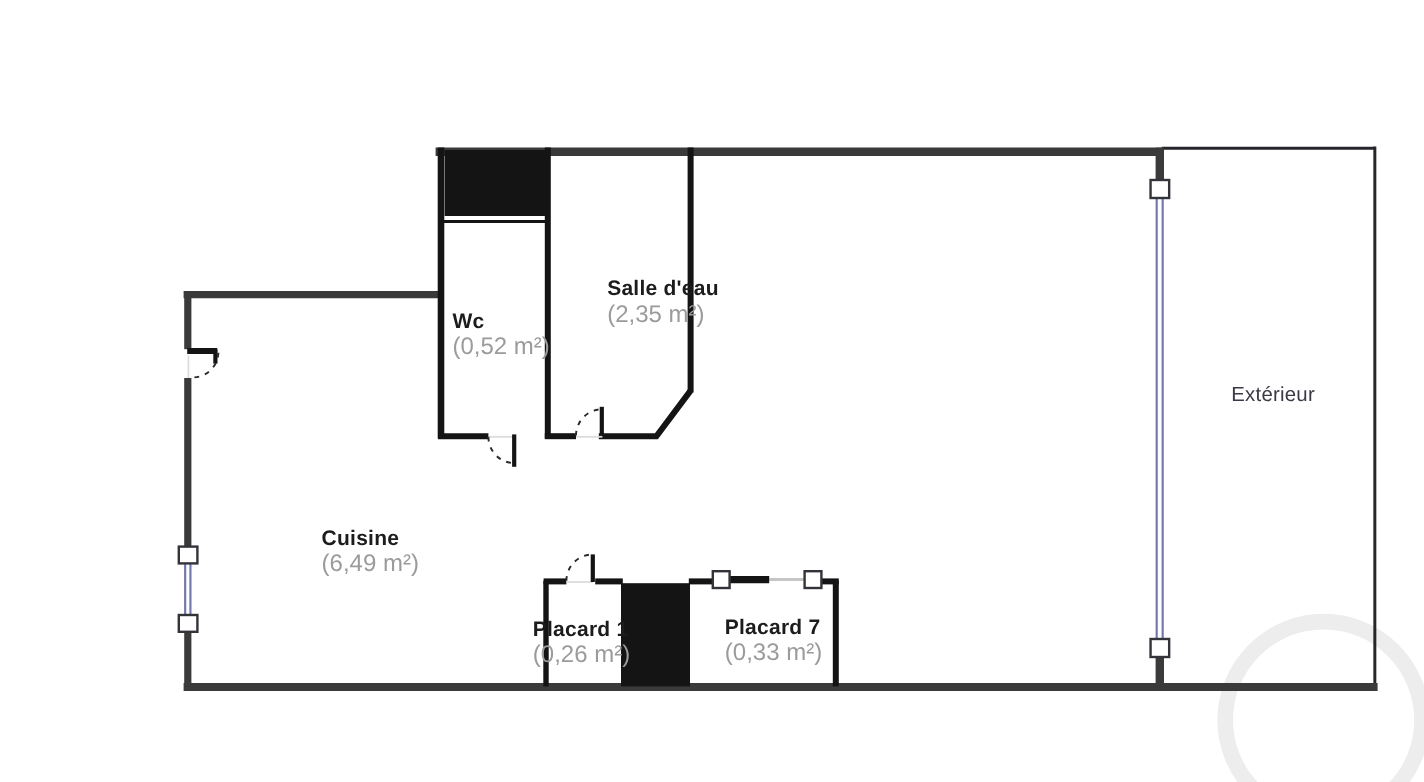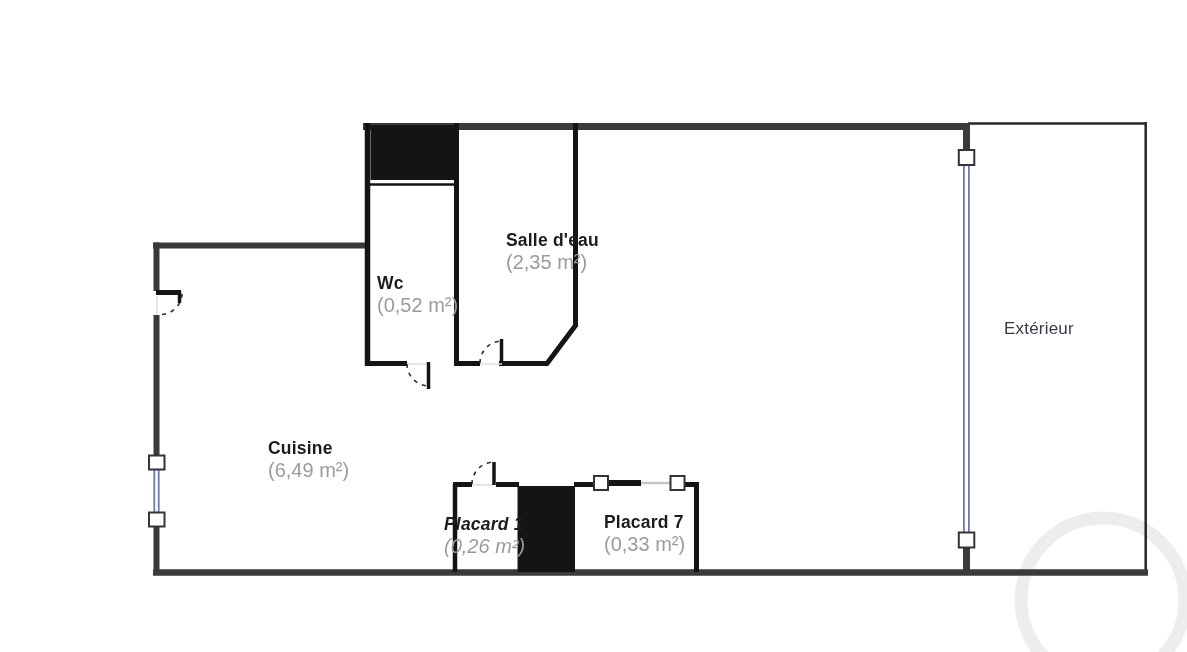--- a/index.html
+++ b/index.html
@@ -36,20 +36,21 @@
   .room-label .area{
     display:block;
     font-size:20px;
     line-height:20px;
     color:var(--room-area,#9b9b9b);
   }
   .room-label.exterior .name{
     font-weight:normal;
     font-size:17px;
     color:var(--exterior-label,#3a3a46);
+    margin-left:22px;
   }
 </style>
 </head>
 <body>
 
 <div class="stage">
 
   <svg class="plan-svg" width="1187" height="652" viewBox="0 0 1187 652">
 
     <circle class="watermark-circle" cx="1103" cy="600" r="82"></circle>
@@ -129,37 +130,37 @@
     </g>
 
     <g>
       <rect class="handle" x="149" y="455.5" width="15.5" height="14"></rect>
       <rect class="handle" x="149" y="512.5" width="15.5" height="14"></rect>
       <rect class="handle" x="958.8" y="150" width="15.5" height="15"></rect>
       <rect class="handle" x="958.8" y="532.5" width="15.5" height="15"></rect>
     </g>
   </svg>
 
-  <div class="room-label" style="left:377px;top:272px;">
+  <div class="room-label" style="left:377px;top:256px;">
     <span class="name">Wc</span>
     <span class="area">(0,52 m²)</span>
   </div>
 
   <div class="room-label" style="left:492px;top:229px;margin-left:14px;">
     <span class="name">Salle d'eau</span>
     <span class="area">(2,35 m²)</span>
   </div>
 
 
   <div class="room-label" style="left:268px;top:437px;">
     <span class="name">Cuisine</span>
     <span class="area">(6,49 m²)</span>
   </div>
 
-  <div class="room-label" style="left:444px;top:513px;font-style:italic;">
+  <div class="room-label" style="left:444px;top:513px;">
     <span class="name">Placard 1</span>
     <span class="area">(0,26 m²)</span>
   </div>
 
   <div class="room-label" style="left:604px;top:511px;">
     <span class="name">Placard 7</span>
     <span class="area">(0,33 m²)</span>
   </div>
 
   <div class="room-label exterior" style="left:1004px;top:317px;">

